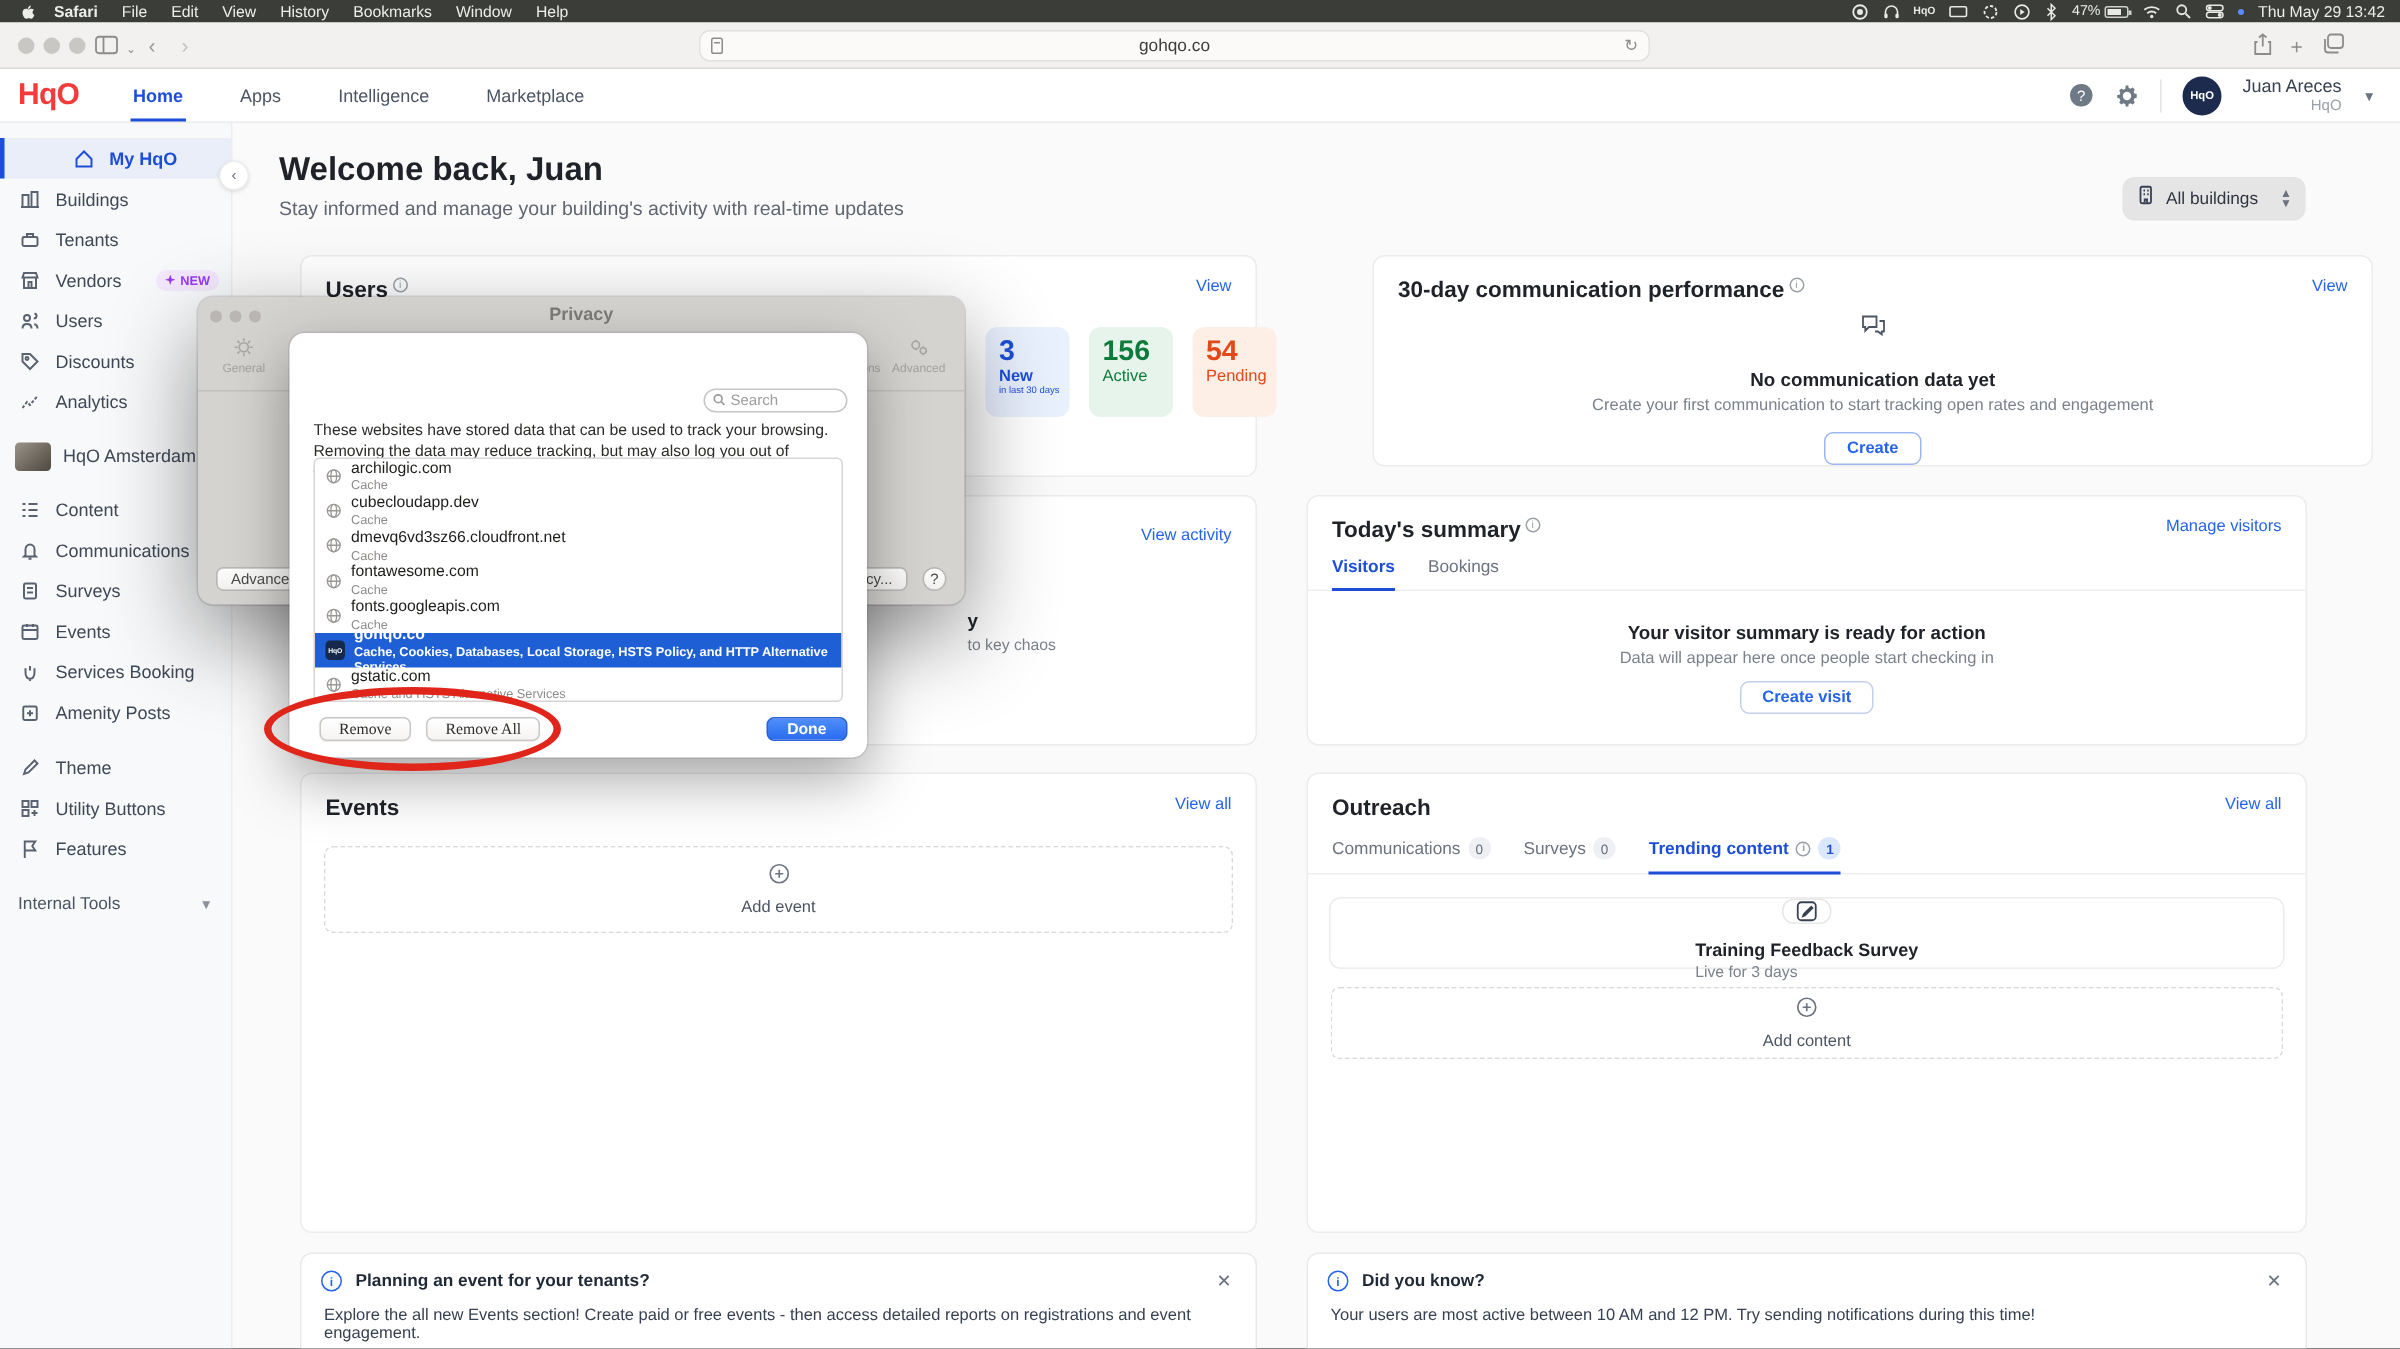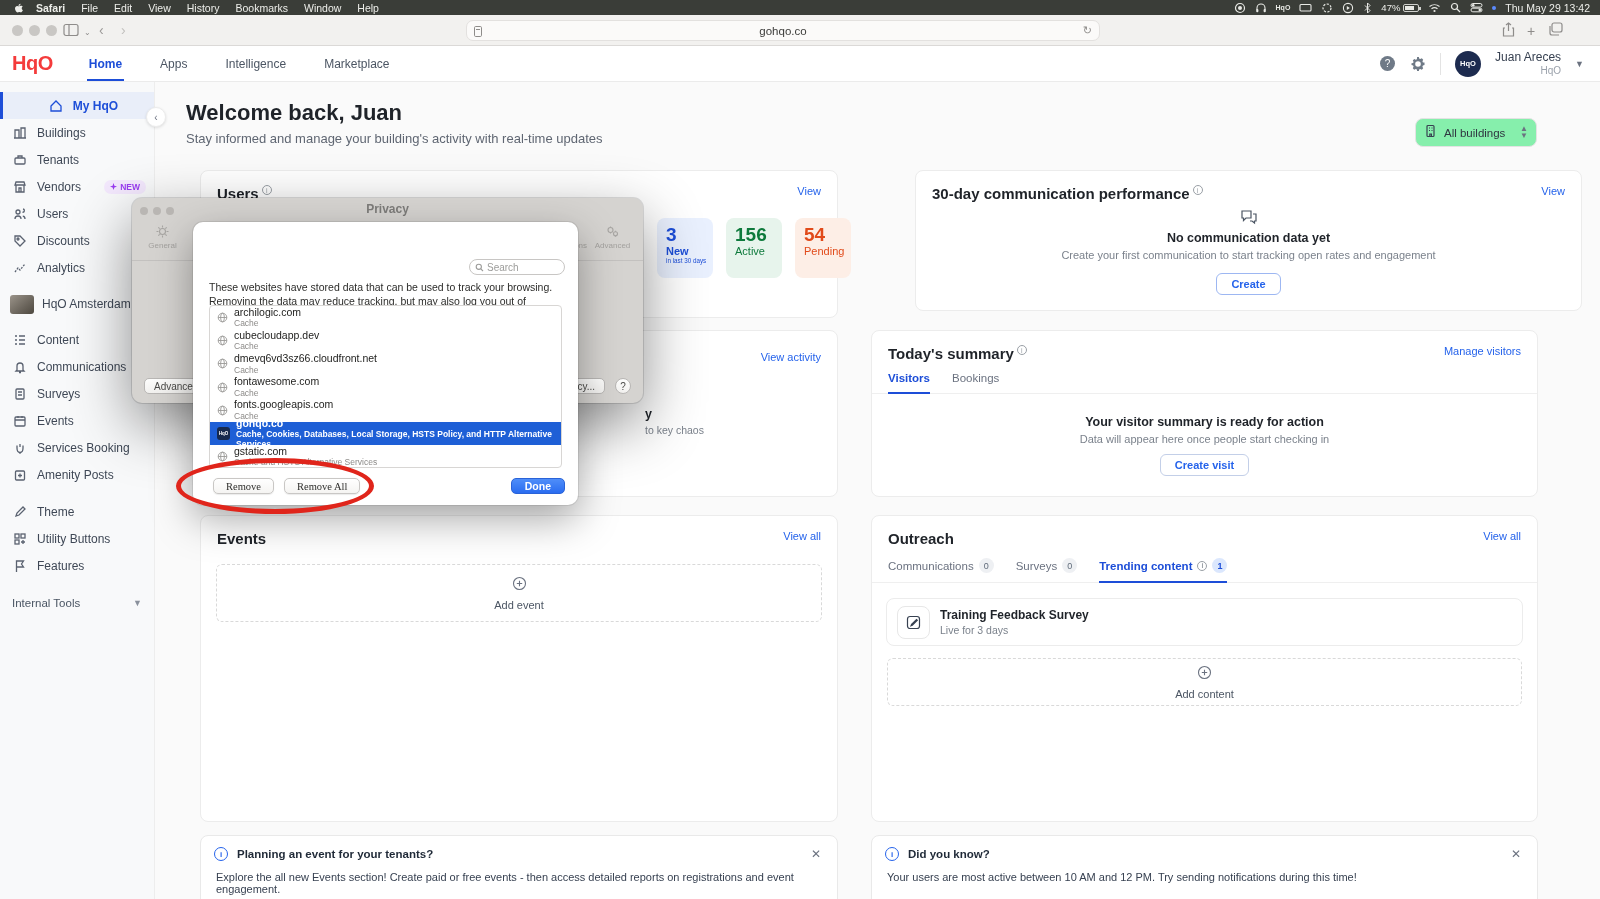--- a/index.html
+++ b/index.html
@@ -67,58 +67,58 @@
   .side-gap { height:10px; }
   .side-footer { height:27px; display:flex; align-items:center; padding:0 12px; font-size:11.5px; color:#4a5563; }
   .side-footer .ch { margin-left:auto; color:#8a919c; font-size:9px; }
   .collapse { position:absolute; left:146px; top:107px; width:20px; height:20px; background:#fff; border-radius:50%;
               border:1px solid #ececec; box-shadow:0 1px 3px rgba(0,0,0,.12); display:flex; align-items:center;
               justify-content:center; font-size:10px; color:#6b7280; z-index:6; }
 
   
   .wtitle { position:absolute; left:186px; top:100px; font-size:22px; font-weight:700; color:#1f2329; z-index:1; }
   .wsub { position:absolute; left:186px; top:131px; font-size:13px; color:#5f6672; z-index:1; }
-  .bsel { position:absolute; left:1415px; top:118px; width:122px; height:29px; background:#86efac; border:1px solid #e3e3e3;
+  .bsel { position:absolute; left:1415px; top:118px; width:122px; height:29px; background:#e5e5e5; border:1px solid #e3e3e3;
           border-radius:8px; display:flex; align-items:center; padding:0 8px; gap:7px; z-index:1; }
   .bsel .lbl { font-size:11.5px; color:#2f3540; }
   .bsel .upd { margin-left:auto; color:#6b7280; font-size:8px; line-height:.8; text-align:center; }
 
   .card { position:absolute; background:#fff; border:1px solid #ececec; border-radius:8px; z-index:1; }
   .card-head { display:flex; align-items:flex-start; padding:14px 16px 0; }
   .card-title { font-size:15px; font-weight:700; color:#1f2329; }
   .info-dot { display:inline-flex; width:10px; height:10px; border:1px solid #9aa0a6; border-radius:50%; color:#9aa0a6;
               font-size:7px; align-items:center; justify-content:center; vertical-align:top; margin-left:3px; font-style:normal; }
   .link { margin-left:auto; color:#2563eb; font-size:11px; }
   .stats { position:absolute; left:456px; top:47px; display:flex; gap:13px; }
   .stat { width:56px; height:60px; border-radius:8px; padding:7px 0 0 9px; }
   .stat .v { font-size:19px; font-weight:700; line-height:1.05; }
   .stat .l { font-size:11px; font-weight:600; }
   .stat .s { font-size:6.3px; }
   .stat.blue { background:#e9f0fe; color:#1d4ed8; }
   .stat.green { background:#e7f4ec; color:#0e7a3c; }
   .stat.orange { background:#fdeee6; color:#e14a1a; }
 
   .empty { position:absolute; left:0; right:0; text-align:center; }
-  .empty .et { font-size:12.5px; font-weight:700; color:#1f2329; margin-top:2px; }
+  .empty .et { font-size:12.5px; font-weight:700; color:#1f2329; margin-top:16px; }
   .empty .es { font-size:11px; color:#7b828c; margin-top:4px; }
   .btn-outline { display:inline-block; margin-top:12px; border:1px solid #9db7f2; color:#2563eb; font-size:11px;
                  font-weight:600; border-radius:6px; padding:4px 14px; background:#fff; }
   .ctabs { display:flex; gap:22px; padding:14px 16px 0; border-bottom:1px solid #efefef; }
   .ctab { font-size:11.5px; color:#6b7280; padding-bottom:9px; position:relative; display:flex; align-items:center; gap:5px; }
   .ctab.active { color:#1d4ed8; font-weight:600; }
   .ctab.active::after { content:""; position:absolute; left:0; right:0; bottom:-1px; height:2px; background:#1d4ed8; }
   .badge { min-width:15px; height:15px; border-radius:8px; background:#eef0f3; color:#5f6b7a; font-size:9px;
            display:inline-flex; align-items:center; justify-content:center; padding:0 4px; }
   .ctab.active .badge { background:#dbe7fd; color:#1d4ed8; }
   .dash { position:absolute; left:15px; right:15px; border:1px dashed #d9d9d9; border-radius:6px;
           display:flex; flex-direction:column; align-items:center; justify-content:center; color:#555; }
   .dash .plus { color:#6b7280; }
   .dash .al { font-size:11px; margin-top:4px; color:#4b5563; }
   .oitem { position:absolute; left:14px; right:14px; top:82px; height:48px; border:1px solid #ececec; border-radius:8px;
-           display:flex; align-items:center; padding:0 10px; gap:10px; }
+           display:flex; align-items:center; padding:0 10px; gap:10px;flex-direction:column; }
   .oicon { width:33px; height:33px; border:1px solid #e7e7e7; border-radius:8px; display:flex; align-items:center;
            justify-content:center; color:#374151; }
   .oit { font-size:12px; font-weight:700; color:#1f2329; }
   .ois { font-size:10.5px; color:#7b828c; margin-top:2px; }
   .frag-t { position:absolute; left:444px; top:76px; font-size:12.5px; font-weight:700; color:#1f2329; }
   .frag-s { position:absolute; left:444px; top:93px; font-size:10.5px; color:#7b828c; }
   .va-link { position:absolute; right:16px; top:20px; color:#2563eb; font-size:11px; }
 
   .banner { position:absolute; top:835px; height:80px; background:#fff; border:1px solid #e9e9e9; border-radius:8px; z-index:1; }
   .banner .row1 { display:flex; align-items:center; gap:9px; padding:11px 16px 0 13px; }

